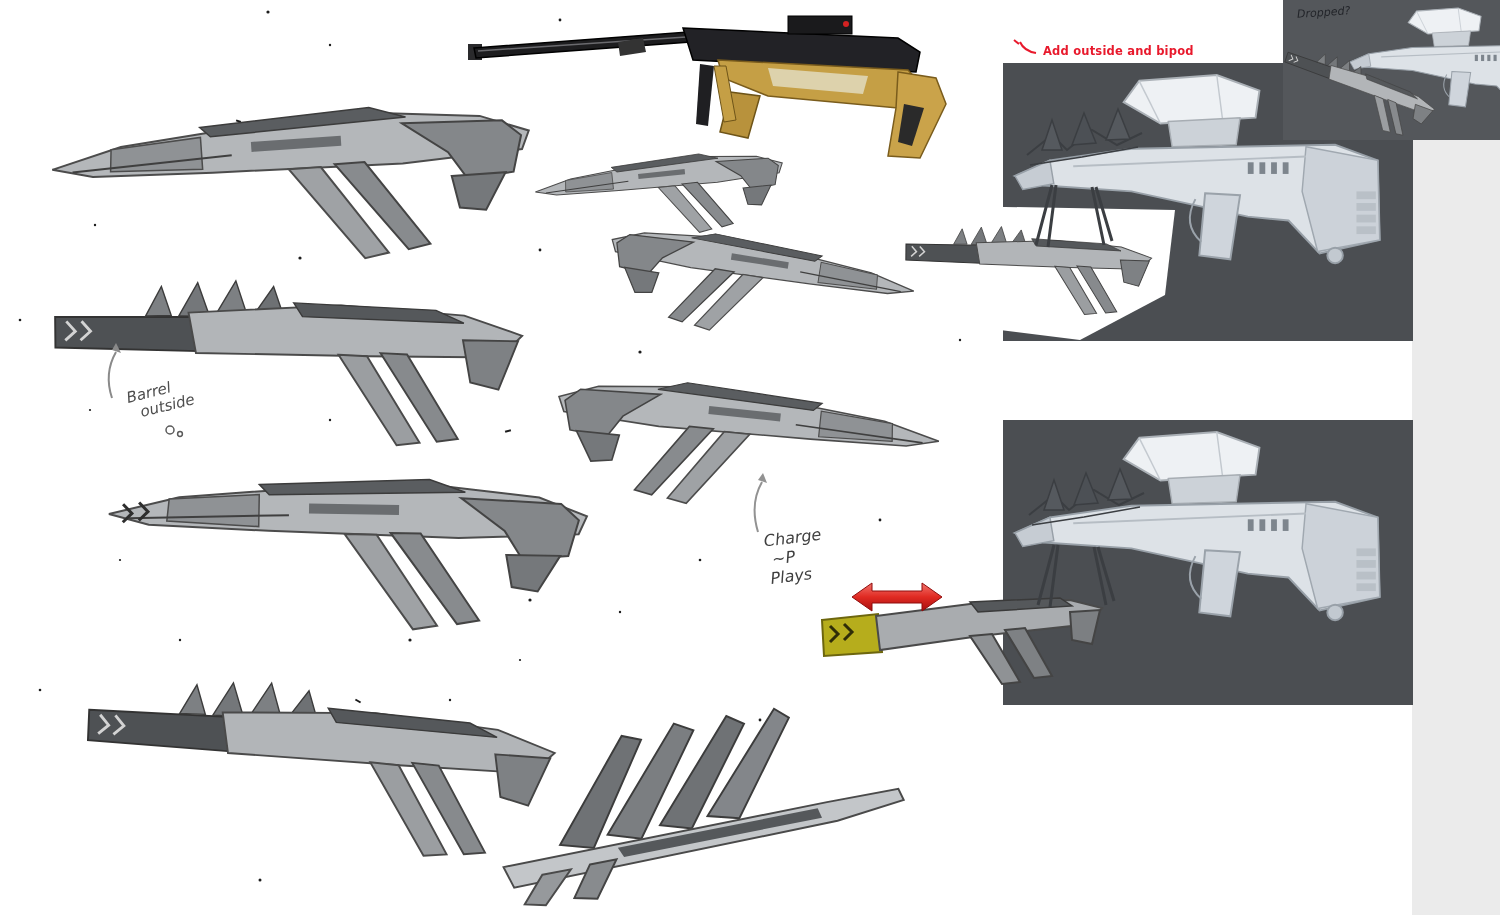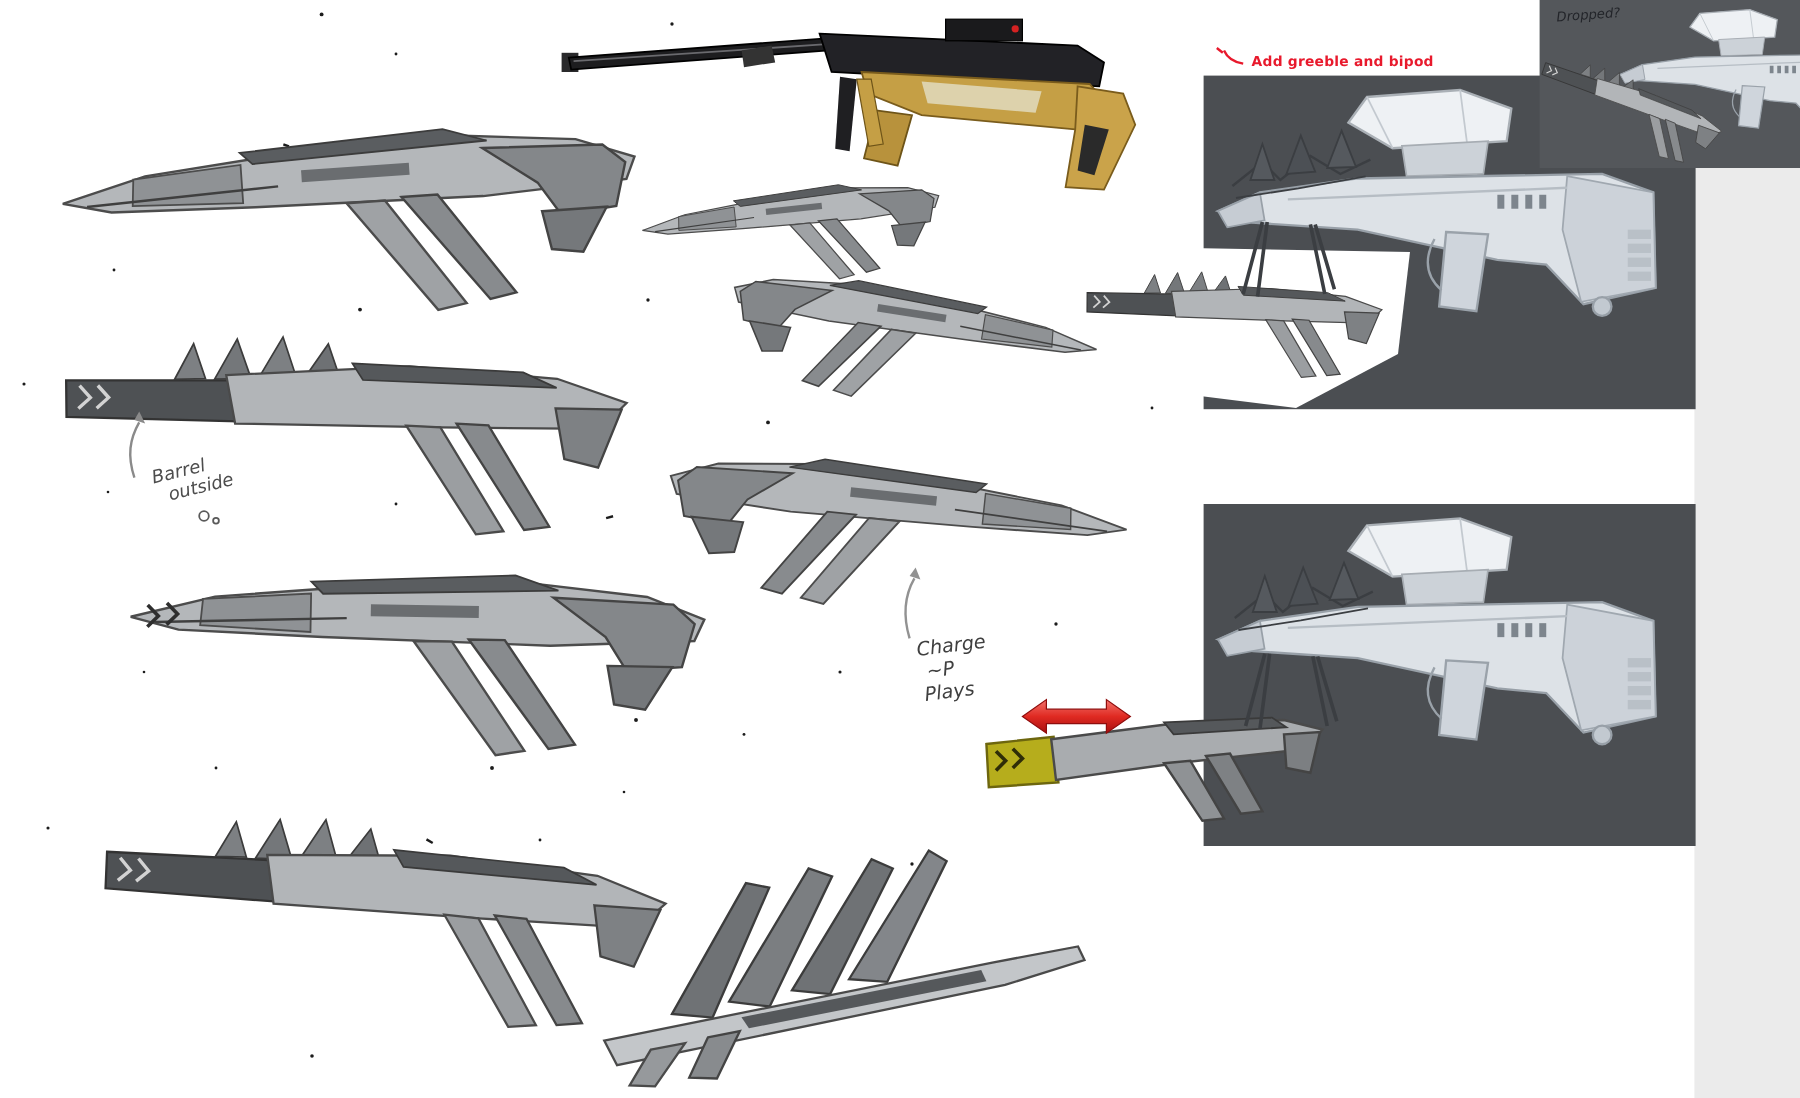--- a/index.html
+++ b/index.html
@@ -255,17 +255,17 @@
     <span class="l1">Barrel</span>
     <span class="l2">outside</span>
   </div>
 
   <div class="note note-handwritten note-charge">
     <span class="l1">Charge</span>
     <span class="l2">~P</span>
     <span class="l3">Plays</span>
   </div>
 
-  <div class="note note-greeble">Add greeble and bipod</div>
+  <div class="note note-greeble">Add outside and bipod</div>
 
   <div class="note note-dropped">Dropped?</div>
 
 </div>
 
 </body></html>

